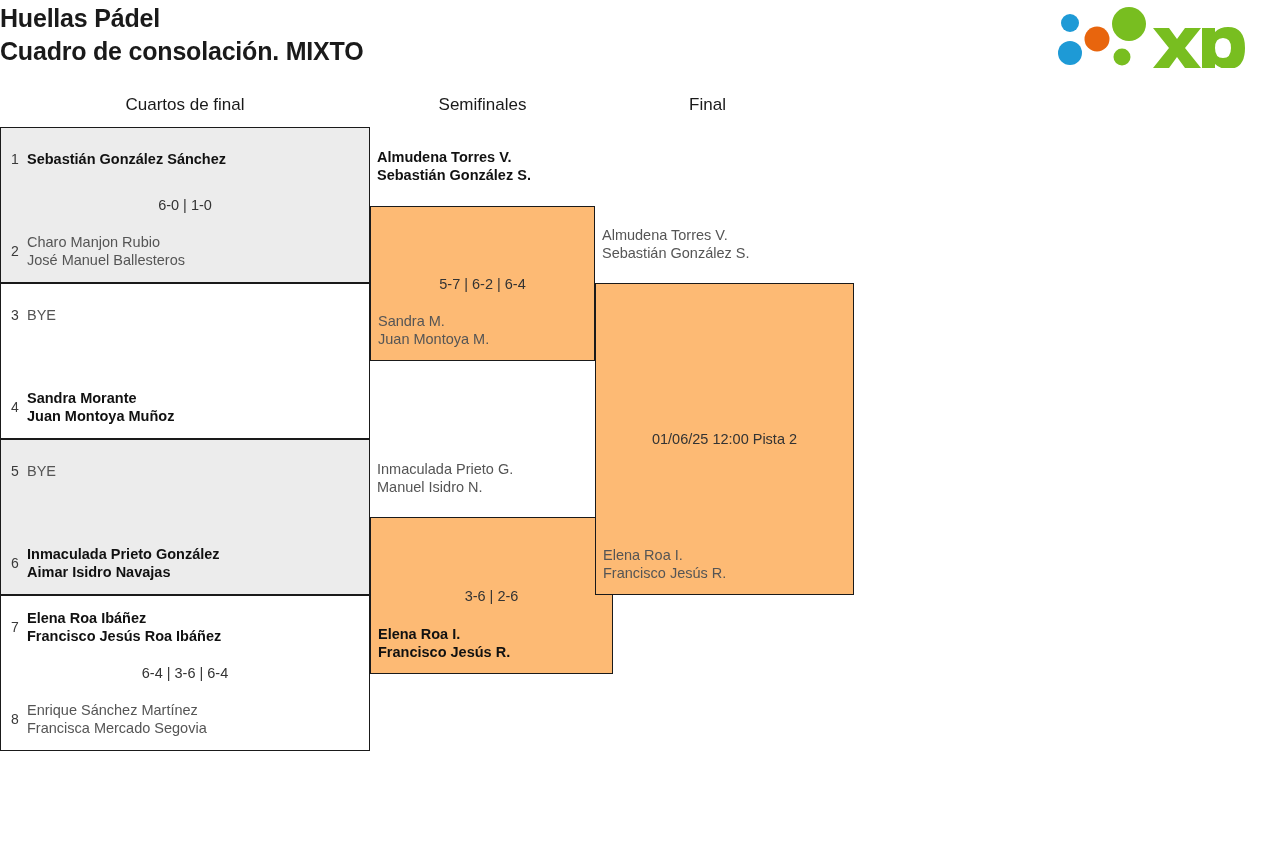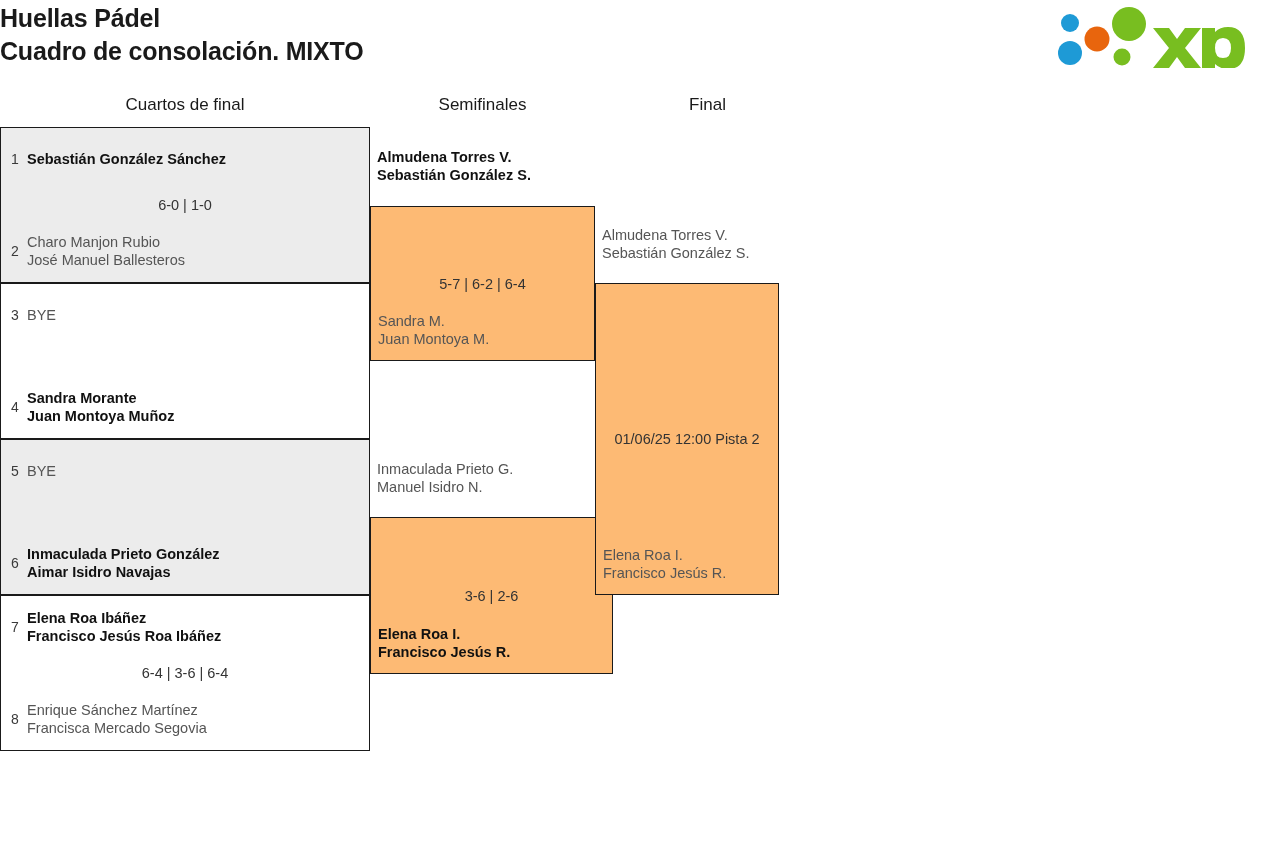--- a/index.html
+++ b/index.html
@@ -202,21 +202,21 @@
       <span class="nm win">Elena Roa I.</span>
       <span class="nm win">Francisco Jesús R.</span>
     </div>
   </div>
 
   <div class="entrant" style="left:602px; top:226px;">
     <span class="nm lose">Almudena Torres V.</span>
     <span class="nm lose">Sebastián González S.</span>
   </div>
 
-  <div class="match-box" style="left:595px; top:283px; width:184px; height:312px;">
+  <div class="match-box" style="left:595px; top:283px; width:259px; height:312px;">
     <div class="box-score">01/06/25 12:00 Pista 2</div>
     <div class="entrant" style="left:7px; bottom:12px;">
       <span class="nm lose">Elena Roa I.</span>
       <span class="nm lose">Francisco Jesús R.</span>
     </div>
   </div>
 
 </div>
 
 </body></html>

